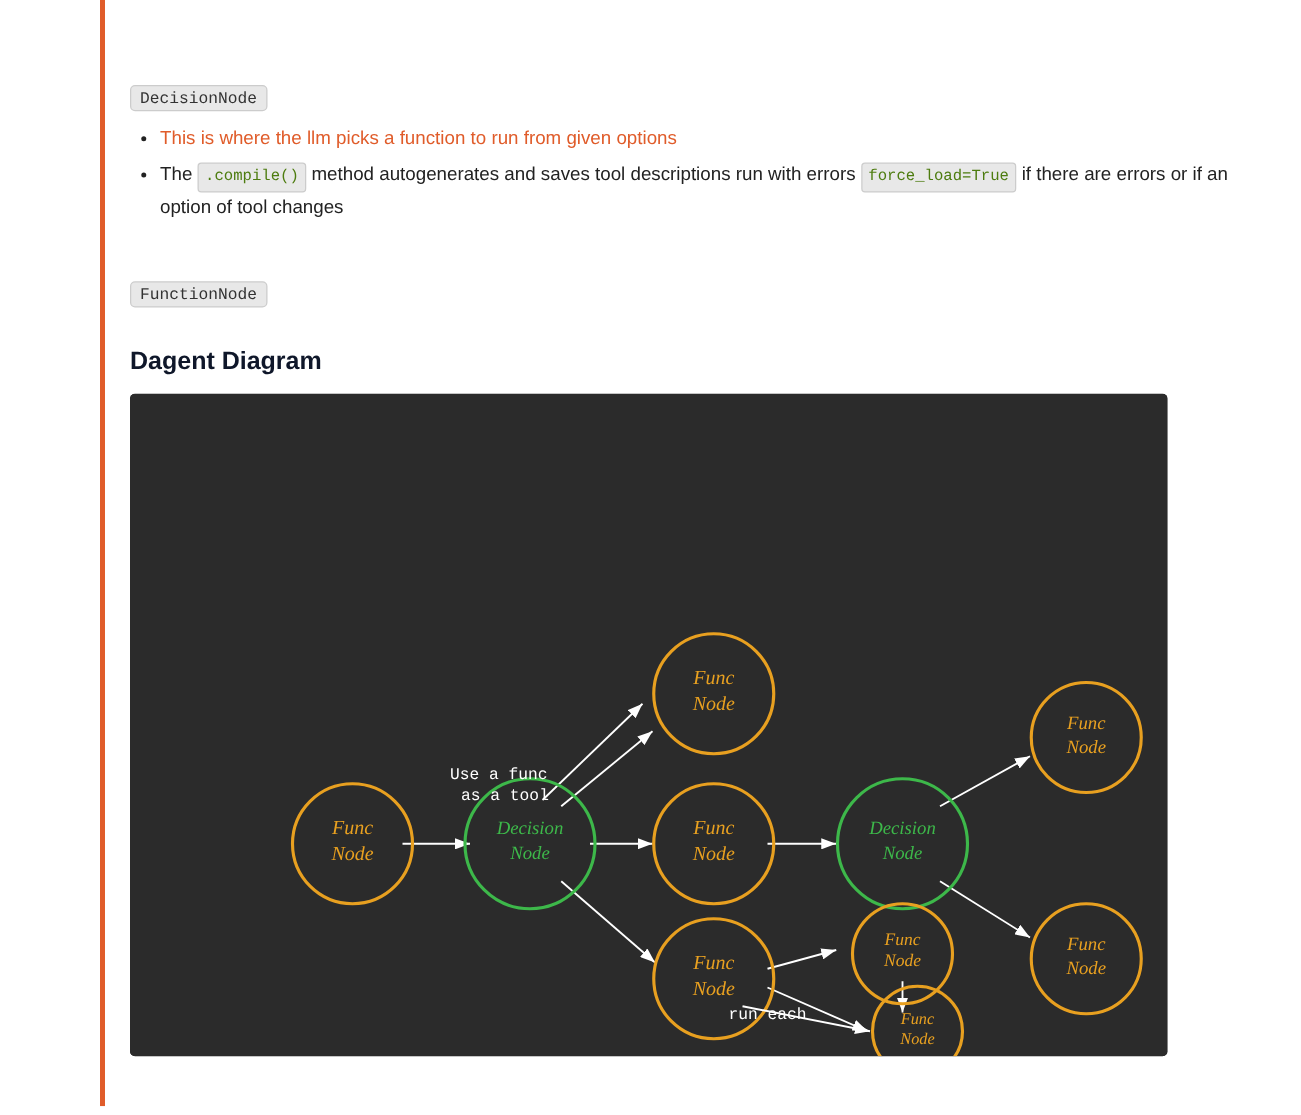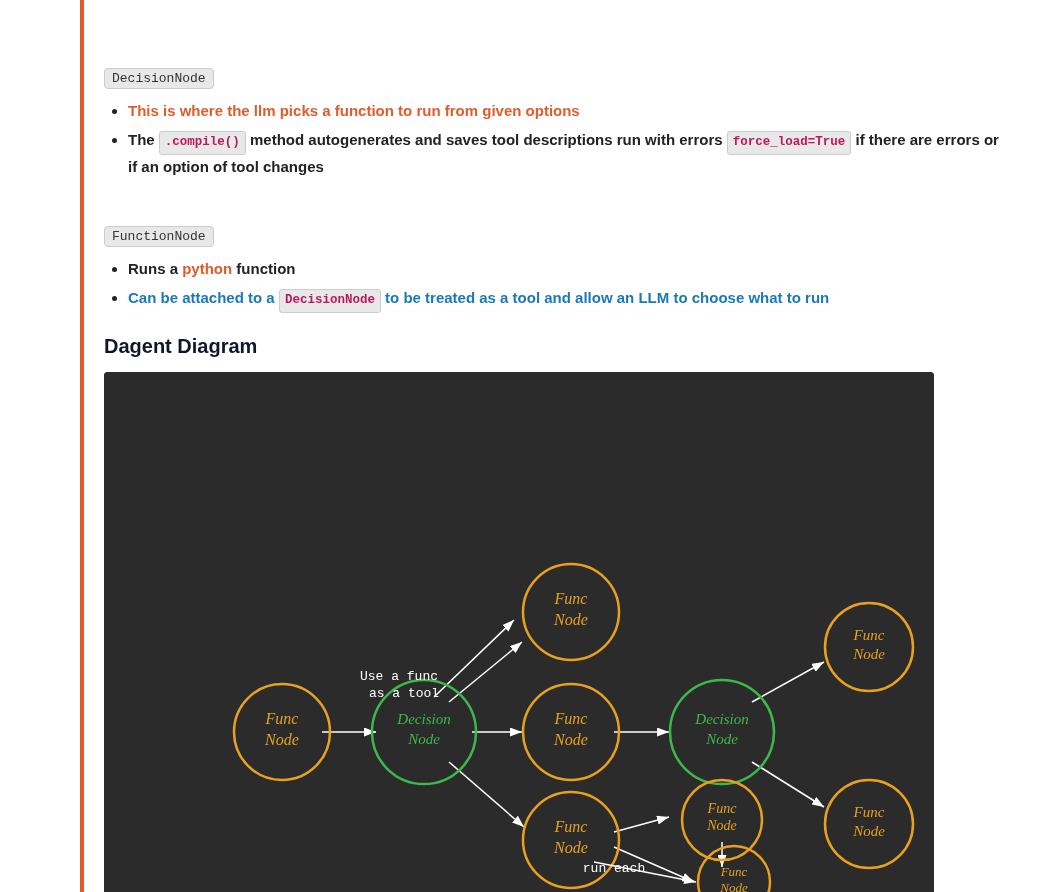--- a/index.html
+++ b/index.html
@@ -43,33 +43,32 @@
       margin-bottom: 10px;
     }
     .bullet-list {
       list-style: disc;
       padding-left: 24px;
       margin-bottom: 14px;
     }
     .bullet-list li {
       margin-bottom: 6px;
       line-height: 1.55;
-      font-weight: bold;
     }
     .text-orange { color: #e05c2a; }
     .text-blue { color: #1a7ab5; }
     .inline-code {
       display: inline-block;
       background: #e8e8e8;
       border: 1px solid #ccc;
       border-radius: 3px;
       padding: 1px 5px;
       font-family: 'Courier New', Courier, monospace;
       font-size: 12.5px;
-      color: #be185d;
+      color: #4d7c0f;
     }
     .diagram-container {
       background: #2b2b2b;
       border-radius: 4px;
       width: 830px;
       height: 530px;
       position: relative;
       overflow: hidden;
       margin-top: 8px;
     }
@@ -100,28 +99,20 @@
         <li>
           <span>The </span><span class="inline-code">.compile()</span><span> method autogenerates and saves tool descriptions run with errors </span><span class="inline-code">force_load=True</span><span> if there are errors or if an option of tool changes</span>
         </li>
       </ul>
     </div>
 
     <div class="section-gap">
       <span class="code-badge">FunctionNode</span>
 
       
-      <ul class="bullet-list">
-        <li>
-          <span>Runs a </span><span class="text-orange">python</span><span> function</span>
-        </li>
-        <li>
-          <span class="text-blue">Can be attached to a </span><span class="inline-code">DecisionNode</span><span class="text-blue"> to be treated as a tool and allow an LLM to choose what to run</span>
-        </li>
-      </ul>
     </div>
 
     <h2 class="section-title">Dagent Diagram</h2>
 
     <div class="diagram-container">
       <svg viewBox="0 0 830 530" xmlns="http://www.w3.org/2000/svg">
 
         <rect width="830" height="530" fill="#2b2b2b"></rect>
 
         <line x1="218" y1="360" x2="272" y2="360" stroke="white" stroke-width="1.5" marker-end="url(#arrowhead)"></line>

